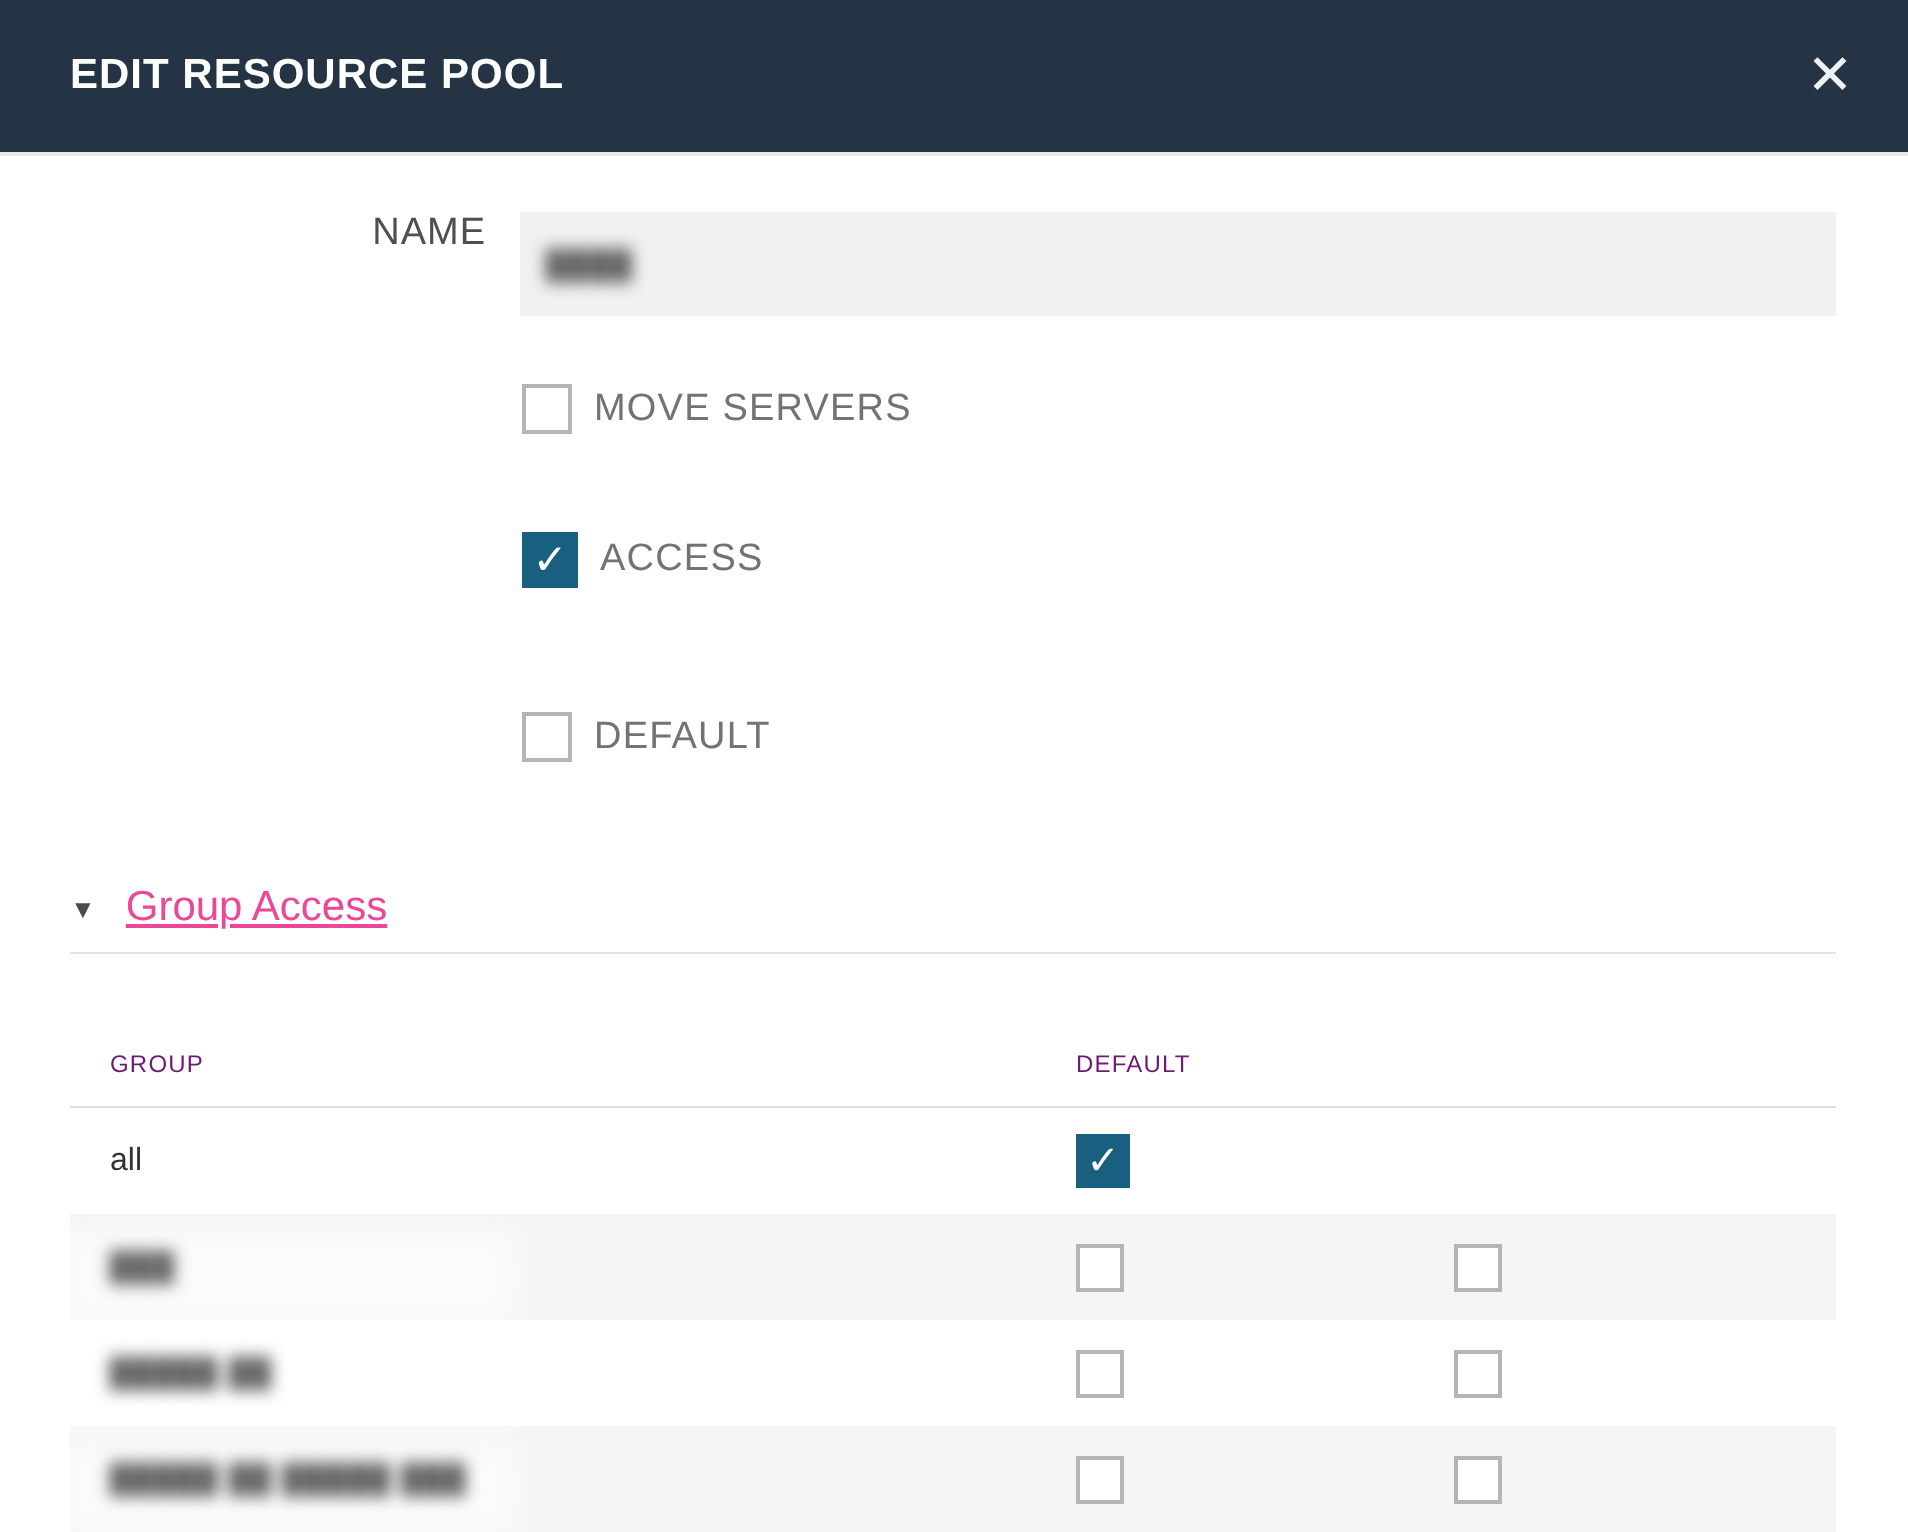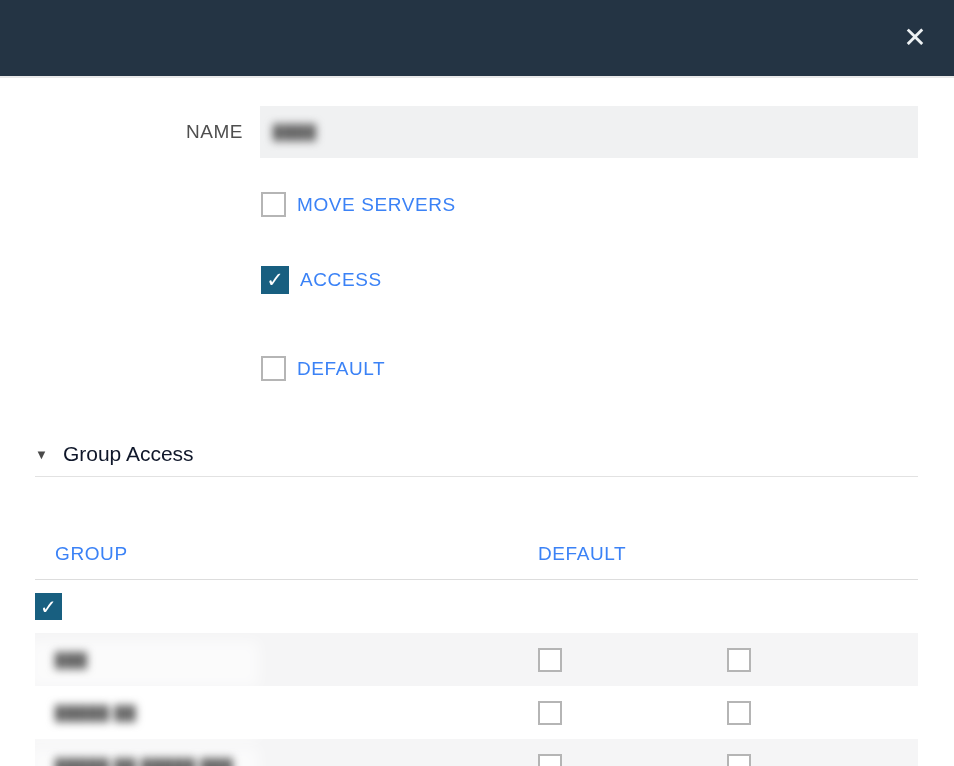--- a/index.html
+++ b/index.html
@@ -8,66 +8,67 @@
   .dialog { position:relative; width:954px; height:766px; background:#fff; overflow:hidden; }
 
   
   .header { height:76px; background:#243444; display:flex; align-items:center; padding:0 20px 0 35px; }
   .header-strip { height:2px; background:#e9e9e9; }
   .title { color:#ffffff; font-size:21px; font-weight:600; letter-spacing:0.5px; }
   .close-btn { margin-left:auto; width:38px; height:38px; display:flex; align-items:center;
                justify-content:center; cursor:pointer; color:#eef2f4; font-size:28px; font-weight:400; line-height:1; }
 
   
-  .name-row { display:flex; align-items:center; margin-top:28px; }
+  .name-row { display:flex; margin-top:28px; }
   .name-label { width:243px; text-align:right; font-size:19px; color:#4f4f4f; letter-spacing:0.5px; }
   .name-input { margin-left:17px; width:658px; height:52px; background:#f0f1f2; display:flex;
                 align-items:center; padding:0 13px; cursor:text; }
 
   .redacted { filter:blur(4px); color:#5c5c5c; font-size:14px; letter-spacing:1px; white-space:nowrap; }
 
   
   .cb-row { margin-left:261px; display:flex; align-items:center; gap:11px; cursor:pointer; }
   .cb-row.move { margin-top:34px; }
   .cb-row.active { margin-top:49px; }
   .cb-row.default { margin-top:62px; }
   .cb { width:25px; height:25px; border:2px solid #b5b5b5; background:#fff; display:inline-flex;
         align-items:center; justify-content:center; flex:none; cursor:pointer; }
   .cb.checked { border:none; width:28px; height:28px; background:#185f80; color:#fff;
                 font-size:21px; font-weight:700; }
-  .cb-label { font-size:19px; color:#3b82f6; letter-spacing:0.6px; }
+  .cb-label { font-size:19px; color:#737373; letter-spacing:0.6px; }
 
   
   .section { margin:0 36px 0 35px; }
   .section-head { margin-top:61px; display:flex; align-items:center; gap:15px; cursor:pointer; }
   .tri { font-size:13px; color:#4a4a4a; }
-  .section-title { font-size:21px; color:#0f172a; }
+  .section-title { font-size:21px; color:#ec4899;text-decoration:underline; }
   .divider { height:1px; background:#e2e2e2; margin-top:10px; }
 
   
   .thead { display:grid; grid-template-columns:503px 189px 1fr; padding:48px 0 14px; }
-  .th { font-size:19px; color:#3b82f6; letter-spacing:0.6px;margin-top:18px; }
+  .th { font-size:12px; color:#701a75; letter-spacing:0.6px; }
   .th.group { padding-left:20px; }
   .thead-divider { height:1px; background:#dddddd; }
   .trow { display:grid; grid-template-columns:503px 189px 1fr; height:53px; align-items:center; }
   .trow.stripe { background:#f5f5f6; }
   .group-cell { padding-left:20px; font-size:16px; color:#333333; position:relative; }
   .blur-band { position:absolute; left:-6px; top:-10px; height:46px; width:230px;
                background:rgba(255,255,255,0.6); filter:blur(7px); pointer-events:none; }
   .group-cell .redacted { position:relative; }
   .tcell { display:flex; align-items:center; }
   .tcell .cb { width:24px; height:24px; }
   .tcell .cb.checked { width:27px; height:27px; font-size:20px; }
 </style>
 </head>
 <body>
 
 <div class="dialog">
 
   <div class="header">
+    <div class="title">EDIT RESOURCE POOL</div>
     <div class="close-btn">✕</div>
   </div>
   <div class="header-strip"></div>
 
   <div class="name-row">
     <div class="name-label">NAME</div>
     <div class="name-input">
       <span class="redacted">████</span>
     </div>
   </div>
@@ -96,20 +97,23 @@
     </div>
     <div class="divider"></div>
 
     <div class="thead">
       <div class="th group">GROUP</div>
       <div class="th">DEFAULT</div>
     </div>
     <div class="thead-divider"></div>
 
     <div class="trow">
+      <div class="group-cell">
+        <span>all</span>
+      </div>
       <div class="tcell">
         <span class="cb checked">
             <i>✓</i>
           </span>
       </div>
       <div class="tcell"></div>
     </div>
 
     <div class="trow stripe">
       <div class="group-cell">

